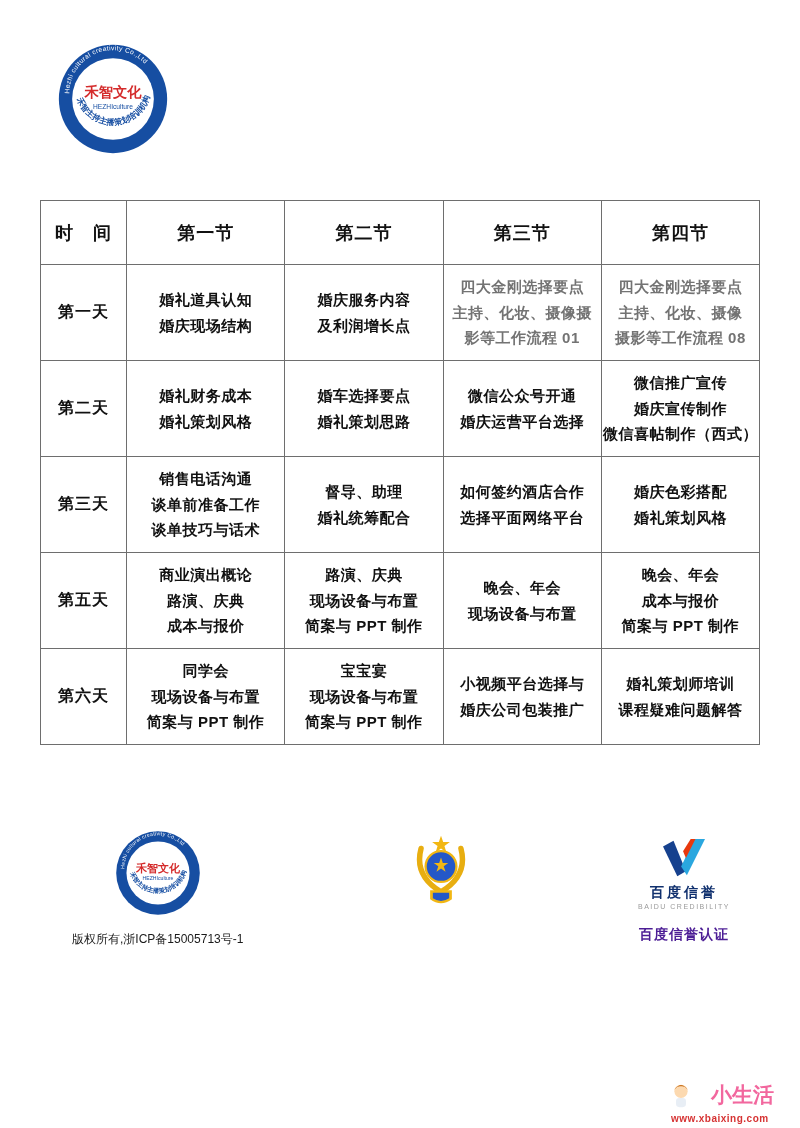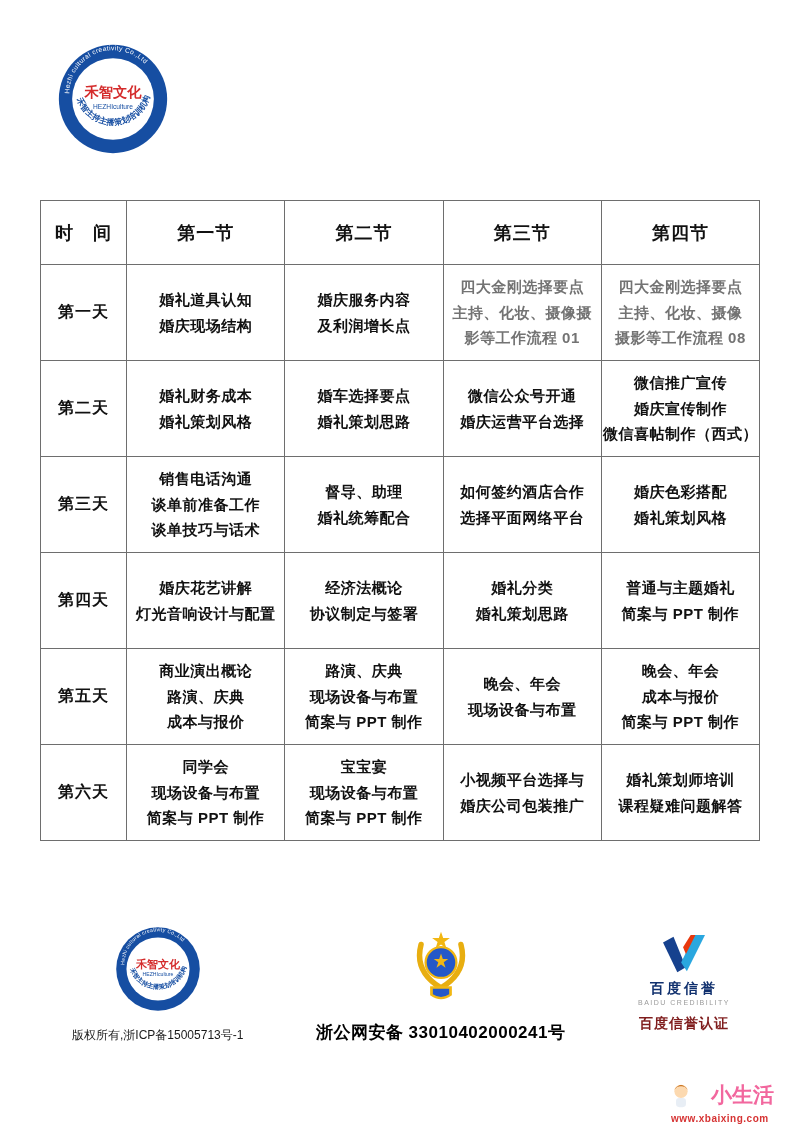--- a/index.html
+++ b/index.html
@@ -25,21 +25,21 @@
   
   .footer { display:flex; justify-content:space-between; align-items:flex-start; margin-top:84px; padding:0 70px 0 72px; }
   .footer-col { display:flex; flex-direction:column; align-items:center; }
   .logo-small { width:88px; height:88px; }
   .copyright { margin-top:14px; font-size:12px; color:#1a1a1a; }
   .police-badge { width:58px; height:78px; margin-top:4px; }
   .police-text { margin-top:14px; font-size:17px; font-weight:bold; color:#000; letter-spacing:0.5px; }
   .baidu-logo { width:46px; height:42px; margin-top:8px; }
   .baidu-title { margin-top:5px; font-size:14px; font-weight:bold; color:#10306e; letter-spacing:3px; }
   .baidu-sub { font-size:7px; color:#9a9a9a; letter-spacing:1.5px; margin-top:1px; }
-  .baidu-cert { margin-top:9px; font-size:14px; font-weight:bold; color:#7f1d1d; letter-spacing:1px; }
+  .baidu-cert { margin-top:16px; font-size:14px; font-weight:bold; color:#4c1d95; letter-spacing:1px; }
 
   
   .watermark { position:absolute; right:26px; bottom:4px; text-align:left; }
   .wm-top { display:flex; align-items:center; gap:20px; }
   .wm-name { font-size:21px; font-weight:bold; color:#f2679e; text-shadow:0 0 1px #fff; }
   .wm-url { font-size:10px; color:#d63333; font-weight:bold; margin-top:4px; letter-spacing:0.5px; }
 </style>
 </head>
 <body>
 
@@ -136,39 +136,20 @@
             <div class="cell-line">督导、助理</div>
             <div class="cell-line">婚礼统筹配合</div>
           </td>
           <td>
             <div class="cell-line">如何签约酒店合作</div>
             <div class="cell-line">选择平面网络平台</div>
           </td>
           <td>
             <div class="cell-line">婚庆色彩搭配</div>
             <div class="cell-line">婚礼策划风格</div>
-          </td>
-        </tr>
-        <tr>
-          <td class="day-cell">第四天</td>
-          <td>
-            <div class="cell-line">婚庆花艺讲解</div>
-            <div class="cell-line">灯光音响设计与配置</div>
-          </td>
-          <td>
-            <div class="cell-line">经济法概论</div>
-            <div class="cell-line">协议制定与签署</div>
-          </td>
-          <td>
-            <div class="cell-line">婚礼分类</div>
-            <div class="cell-line">婚礼策划思路</div>
-          </td>
-          <td>
-            <div class="cell-line">普通与主题婚礼</div>
-            <div class="cell-line">简案与 PPT 制作</div>
           </td>
         </tr>
         <tr>
           <td class="day-cell">第五天</td>
           <td>
             <div class="cell-line">商业演出概论</div>
             <div class="cell-line">路演、庆典</div>
             <div class="cell-line">成本与报价</div>
           </td>
           <td>
@@ -236,21 +217,20 @@
 
     <div class="footer-col">
       <svg class="police-badge" viewBox="0 0 64 84">
         <polygon points="32,2 34.4,9 41.8,9 35.8,13.4 38,20.4 32,16 26,20.4 28.2,13.4 22.2,9 29.6,9" fill="#f2b713"></polygon>
         <path d="M10 16 Q2 46 32 64 Q62 46 54 16" fill="none" stroke="#e8ae10" stroke-width="6" stroke-linecap="round"></path>
         <circle cx="32" cy="36" r="17" fill="#2458c8" stroke="#f2b713" stroke-width="2.5"></circle>
         <polygon points="32,26 34,32 40,32 35,35.6 37,41.6 32,38 27,41.6 29,35.6 24,32 30,32" fill="#f2b713"></polygon>
         <path d="M20 62 h24 v10 q-12 9 -24 0 z" fill="#f2b713"></path>
         <path d="M23 65 h18 v6 q-9 6 -18 0 z" fill="#2458c8"></path>
       </svg>
-      <div class="police-text">浙公网安备 33010402000241号</div>
     </div>
 
     <div class="footer-col">
       <svg class="baidu-logo" viewBox="0 0 48 44">
         <polygon points="2,10 13,4 26,36 17,41" fill="#16418e"></polygon>
         <polygon points="46,2 35,2 21,31 27,40" fill="#2aa7df"></polygon>
         <polygon points="31,2 36,2 26,22 23,15" fill="#e8380d"></polygon>
       </svg>
       <div class="baidu-title">百度信誉</div>
       <div class="baidu-sub">BAIDU CREDIBILITY</div>

